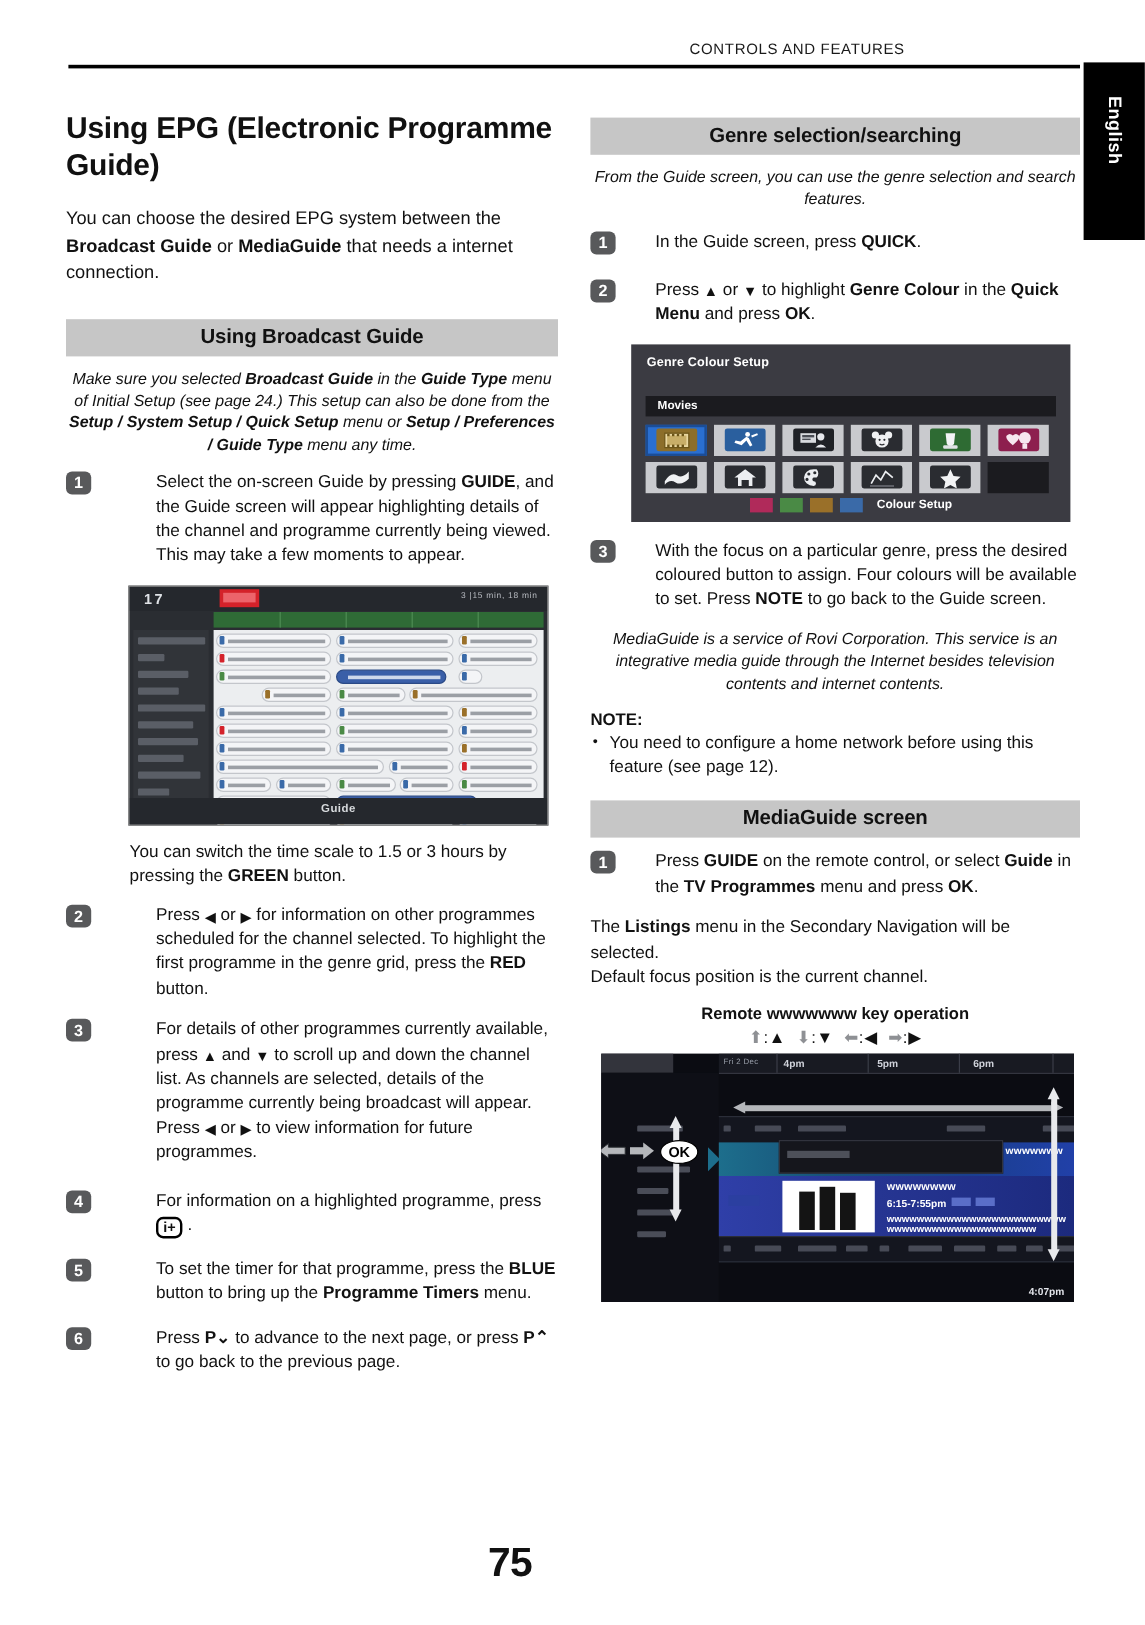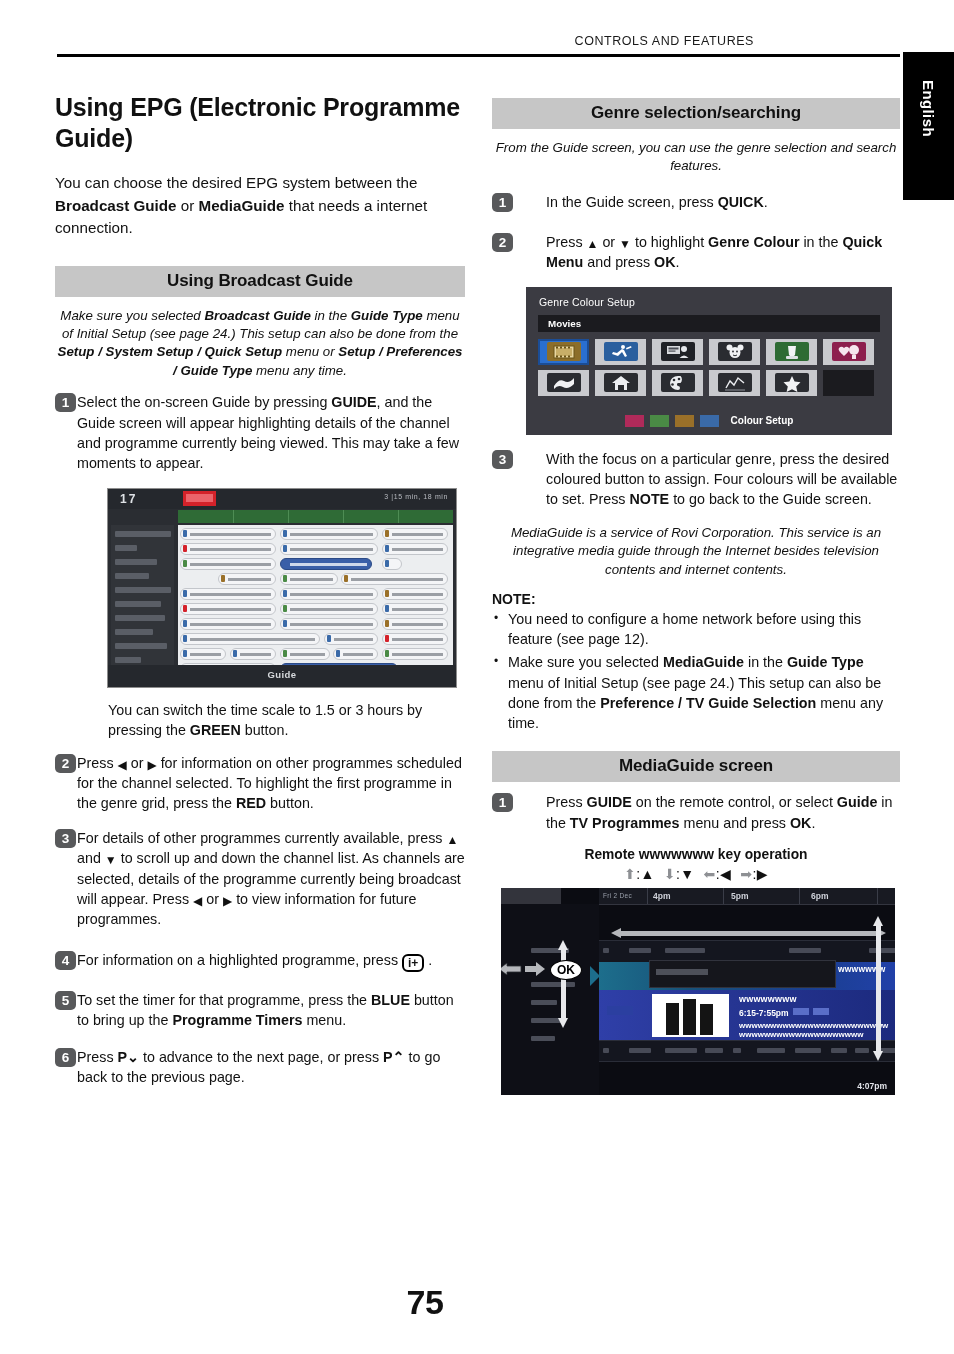--- a/index.html
+++ b/index.html
@@ -54,21 +54,21 @@
   }
 
   
   .step{position:relative;margin:0 0 14px 0;min-height:24px;}
   .step .num{
     position:absolute;left:0;top:1px;width:21px;height:19px;border-radius:5px;
     background:#58595b;color:#fff;font-size:13.5px;font-weight:bold;
     text-align:center;line-height:19px;
   }
   .step .body{
-    margin-left:22px;font-size:14.3px;line-height:20.4px;
+    margin-left:75px;font-size:14.3px;line-height:20.4px;
   }
   .col-right .step .body{margin-left:54px;font-size:14.3px;line-height:20.4px;}
   .plain{font-size:14.3px;line-height:20.4px;margin:0 0 12px 0;}
   .plain.indent{margin-left:53px;}
   b{font-weight:bold;}
   i{font-style:italic;}
 
   .arw{font-size:12px;line-height:1;vertical-align:-1px;}
   .iplus{
     display:inline-block;border:2.2px solid #000;border-radius:6px;
@@ -109,21 +109,21 @@
   .bg-prog.sel{background:#3a5fa8;border-color:#2b4a86;}
   .bg-prog.sel .bar{background:#dfe5f2;opacity:.9;}
   .bg-footer{position:absolute;left:0;right:0;bottom:0;height:22px;background:#25282d;}
   .bg-footer span{position:absolute;left:0;right:0;top:4px;text-align:center;font-size:9.5px;color:#d7dadd;font-weight:bold;letter-spacing:.4px;}
 
   
   .genre-shot{
     position:relative;width:366px;height:148px;background:#3b3b42;
     margin:8px 0 14px 34px;box-sizing:border-box;padding:9px 12px;
   }
-  .genre-title{font-size:10.5px;font-weight:normal;color:#fff;margin:0 0 7px 1px;letter-spacing:.15px;}
+  .genre-title{font-size:10.5px;font-weight:bold;color:#fff;margin:0 0 22px 1px;letter-spacing:.15px;}
   .genre-sub{
     background:#1b1b1f;height:17px;margin:0 0 7px 0;
     font-size:9.8px;font-weight:bold;color:#fff;line-height:17px;padding-left:10px;
     box-sizing:border-box;
   }
   .genre-rows{position:relative;}
   .genre-row{display:flex;gap:6px;margin-bottom:5px;}
   .gcell{
     width:51px;height:26px;background:#c9cace;box-sizing:border-box;
     display:flex;align-items:center;justify-content:center;position:relative;
@@ -600,30 +600,30 @@
     <div class="step" style="margin-top:4px">
       <div class="num">3</div>
       <div class="body">With the focus on a particular genre, press the desired coloured button to assign. Four colours will be available to set. Press <b>NOTE</b> to go back to the Guide screen.</div>
     </div>
 
     <p class="ital">MediaGuide is a service of Rovi Corporation. This service is an integrative media guide through the Internet besides television contents and internet contents.</p>
 
     <div class="note-title">NOTE:</div>
     <ul class="note">
       <li>You need to configure a home network before using this feature (see page 12).</li>
-      <li>Make sure you selected <b>MediaGuide</b> in the <b>Guide Type</b> menu of Initial Setup (see page 24.) This setup can also be done from the <b>Preference / TV Guide Selection</b> menu any time.</li>
     </ul>
 
     <div class="secbar right" style="margin-top:18px">MediaGuide screen</div>
 
     <div class="step" style="margin-top:10px">
       <div class="num">1</div>
       <div class="body">Press <b>GUIDE</b> on the remote control, or select <b>Guide</b> in the <b>TV Programmes</b> menu and press <b>OK</b>.</div>
     </div>
 
+    <p class="plain" style="margin-top:8px">The <b>Listings</b> menu in the Secondary Navigation will be selected.<br>Default focus position is the current channel.</p>
 
     <div class="rk-title">Remote wwwwwww key operation</div>
     <div class="rk-keys"><span class="g">⬆</span>:▲ &nbsp;<span class="g">⬇</span>:▼ &nbsp;<span class="g">⬅</span>:◀ &nbsp;<span class="g">➡</span>:▶</div>
 
     <div class="mg-shot">
       <div class="mg-corner"></div>
 
       <div class="mg-timehdr">
         <div class="date">Fri 2 Dec</div>
         <div class="vdiv" style="left:48px"></div>

